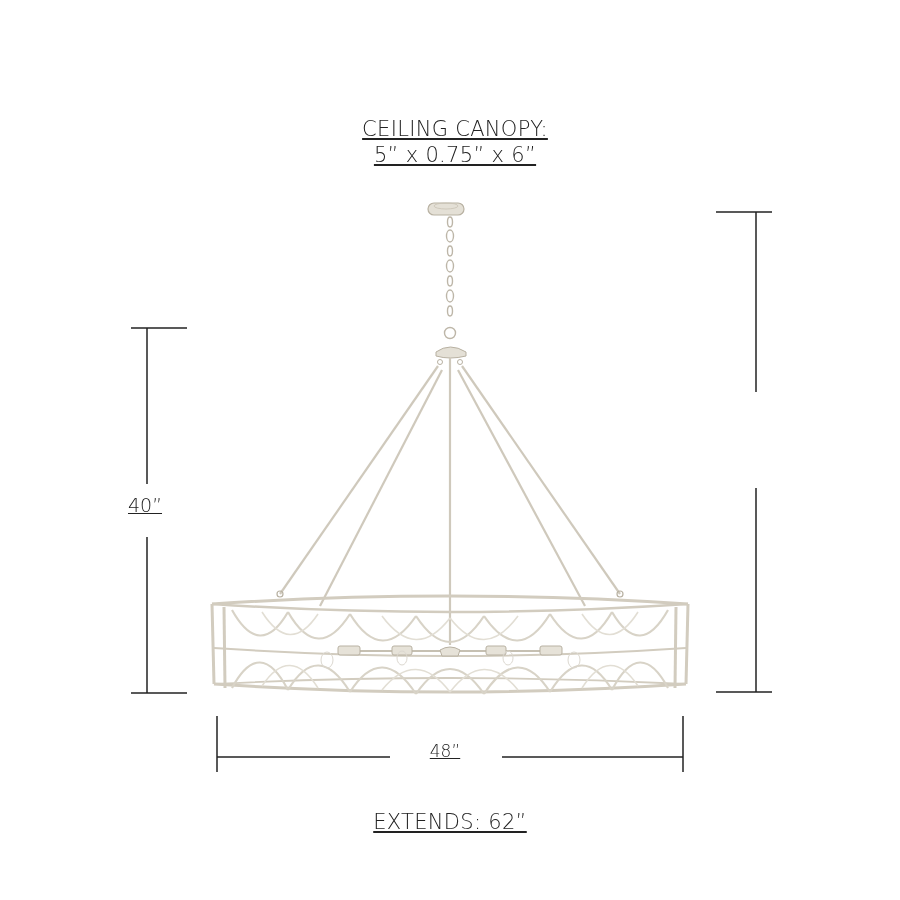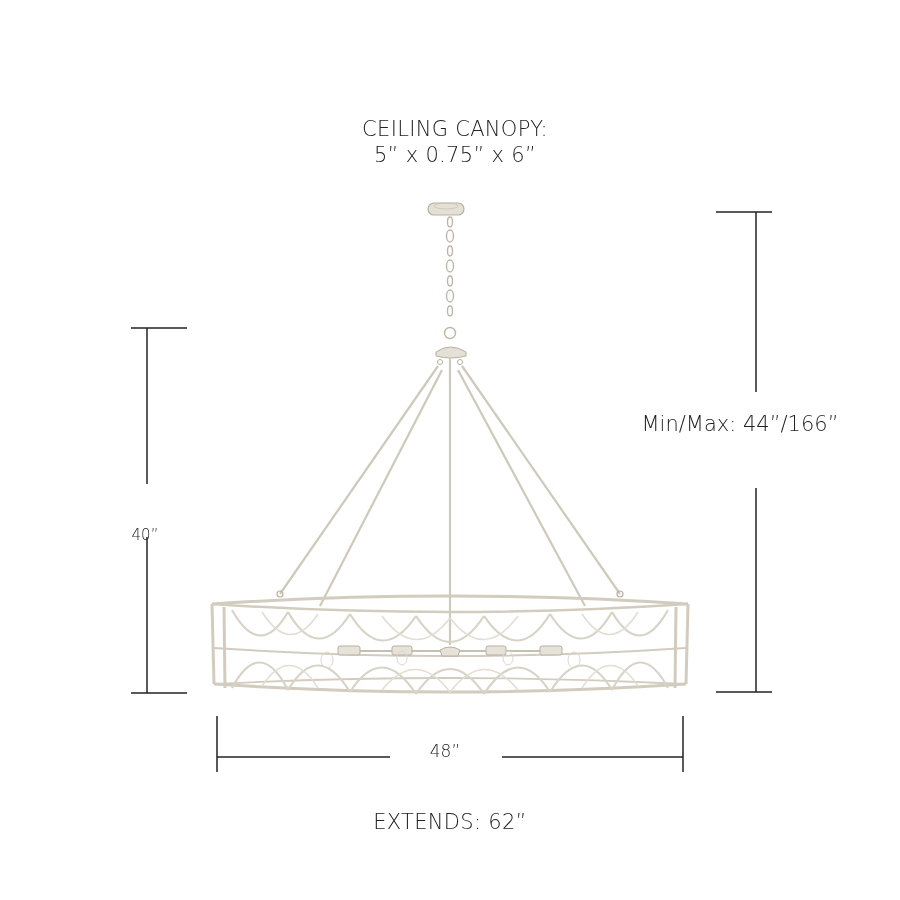--- a/index.html
+++ b/index.html
@@ -1,22 +1,22 @@
 <!DOCTYPE html>
 <html><head>
   <meta charset="utf-8">
   <style>
     html, body { margin: 0; padding: 0; background: #ffffff; }
     body { width: 900px; height: 900px; position: relative; overflow: hidden;
            font-family: "DejaVu Sans", sans-serif; color: #222222; }
     .label { position: absolute; text-align: center; font-weight: 300; color: #222222;
-             font-family: "DejaVu Sans", sans-serif; line-height: 1.25; }
+             font-family: "DejaVu Sans", sans-serif; line-height: 1.25; text-decoration: underline; }
     #canopy-label { left: 270px; top: 116px; width: 370px; font-size: 21px; letter-spacing: 0.3px; }
     #hanging-label { left: 610px; top: 411px; width: 260px; font-size: 21px; }
-    #height-label { left: 110px; top: 494px; width: 70px; font-size: 15px; margin-top: 32px; }
+    #height-label { left: 110px; top: 494px; width: 70px; font-size: 19px; }
     #width-label { left: 390px; top: 741px; width: 110px; font-size: 17px; }
     #extends-label { left: 300px; top: 809px; width: 300px; font-size: 21px; letter-spacing: 0.3px; }
     svg { position: absolute; left: 0; top: 0; }
   </style>
 </head>
 <body>
 
 <svg width="900" height="900" viewBox="0 0 900 900">
 
   <g stroke="#222" stroke-width="1.5">
@@ -136,20 +136,19 @@
     </g>
   </g>
 </svg>
 
 <div class="label" id="canopy-label">
   <div>CEILING CANOPY:</div>
   <div>5” x 0.75” x 6”</div>
 </div>
 
 <div class="label" id="hanging-label">
-  <div>Min/Max: 44”/166”</div>
 </div>
 
 <div class="label" id="height-label">40”</div>
 
 <div class="label" id="width-label">48”</div>
 
 <div class="label" id="extends-label">EXTENDS: 62”</div>
 
 </body></html>

